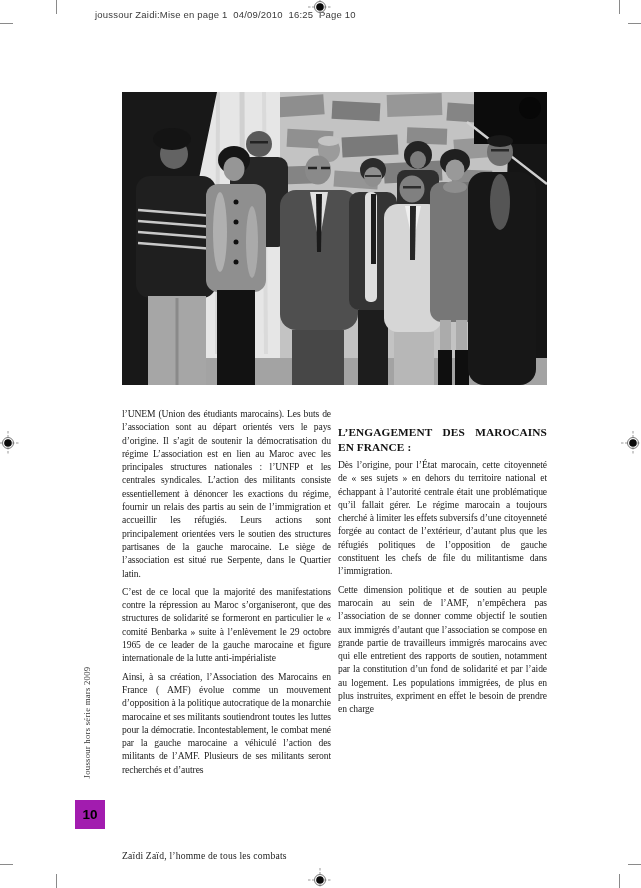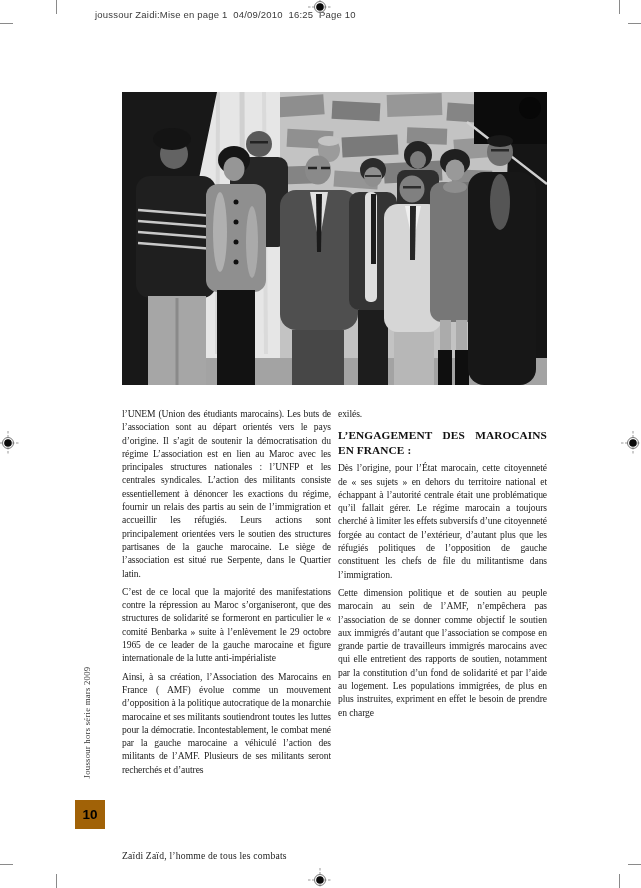--- a/index.html
+++ b/index.html
@@ -5,21 +5,21 @@
   html,body{margin:0;padding:0;}
   body{width:641px;height:888px;position:relative;overflow:hidden;background:#ffffff;font-family:"Liberation Serif",serif;}
   .cropline{position:absolute;background:#8a8a8a;}
   .regmark{position:absolute;width:24px;height:24px;}
   .slug{position:absolute;left:67px;top:9px;font-family:"Liberation Sans",sans-serif;font-size:9.5px;color:#3a3a3a;white-space:pre;letter-spacing:.2px;padding-left:28px;}
   .photo{position:absolute;left:122px;top:92px;width:425px;height:293px;overflow:hidden;}
   .col{position:absolute;top:407px;width:209px;height:391px;overflow:hidden;font-size:9.6px;line-height:13.3px;color:#1c1c1c;text-align:justify;letter-spacing:-0.1px;}
   .col p{margin:0 0 5px 0;}
   .col-left{left:122px;}
   .col-right{left:338px;}
-  .section-heading{font-size:11.3px;font-weight:bold;margin:8px 0 4px 0;line-height:14.5px;text-align:justify;letter-spacing:.1px;color:#111;}
+  .section-heading{font-size:11.3px;font-weight:bold;margin:18px 0 4px 0;line-height:14.5px;text-align:justify;letter-spacing:.1px;color:#111;}
   .imprint{position:absolute;left:18px;top:716px;width:140px;height:13px;transform:rotate(-90deg);font-size:8.8px;color:#333;text-align:center;letter-spacing:.2px;}
   .pagenum{position:absolute;left:75px;top:800px;width:30px;height:29px;display:flex;align-items:center;justify-content:center;font-family:"Liberation Sans",sans-serif;font-weight:bold;font-size:13.5px;color:#000;}
   .running{position:absolute;left:122px;top:850px;font-size:9.6px;color:#222;letter-spacing:.2px;}
 </style>
 </head>
 <body>
 
 <div class="slug">joussour Zaidi:Mise en page 1  04/09/2010  16:25  Page 10</div>
 
 <div class="cropline" style="left: 56px; top: 0px; width: 1px; height: 14px; background: rgb(138, 138, 138);"></div>
@@ -167,25 +167,24 @@
 </svg>
 </div>
 
 <div class="col col-left" style="color: rgb(28, 28, 28);">
   <p>l’UNEM (Union des étudiants marocains). Les buts de l’association sont au départ orientés vers le pays d’origine. Il s’agit de soutenir la démocratisation du régime L’association est en lien au Maroc avec les principales structures nationales : l’UNFP et les centrales syndicales. L’action des militants consiste essentiellement à dénoncer les exactions du régime, fournir un relais des partis au sein de l’immigration et accueillir les réfugiés. Leurs actions sont principalement orientées vers le soutien des structures partisanes de la gauche marocaine. Le siège de l’association est situé rue Serpente, dans le Quartier latin.</p>
   <p>C’est de ce local que la majorité des manifestations contre la répression au Maroc s’organiseront, que des structures de solidarité se formeront en particulier le « comité Benbarka » suite à l’enlèvement le 29 octobre 1965 de ce leader de la gauche marocaine et figure internationale de la lutte anti-impérialiste</p>
   <p>Ainsi, à sa création, l’Association des Marocains en France ( AMF) évolue comme un mouvement d’opposition à la politique autocratique de la monarchie marocaine et ses militants soutiendront toutes les luttes pour la démocratie. Incontestablement, le combat mené par la gauche marocaine a véhiculé l’action des militants de l’AMF. Plusieurs de ses militants seront recherchés et d’autres</p>
 </div>
 
 <div class="col col-right" style="color: rgb(28, 28, 28);">
-  <p>exilés.</p>
   <h2 class="section-heading">L’ENGAGEMENT DES MAROCAINS EN FRANCE :</h2>
   <p>Dès l’origine, pour l’État marocain, cette citoyenneté de «  ses sujets » en dehors du territoire national et échappant à l’autorité centrale était une problématique qu’il fallait gérer. Le régime marocain a toujours cherché à limiter les effets subversifs d’une citoyenneté forgée au contact de l’extérieur, d’autant plus que les réfugiés politiques de l’opposition de gauche constituent les chefs de file du militantisme dans l’immigration.</p>
   <p>Cette dimension politique et de soutien au peuple marocain au sein de l’AMF, n’empêchera pas l’association de se donner comme objectif le soutien aux immigrés d’autant que l’association se compose en grande partie de travailleurs immigrés marocains avec qui elle entretient des rapports de soutien, notamment par la constitution d’un fond de solidarité et par l’aide au logement. Les populations immigrées, de plus en plus instruites, expriment en effet le besoin de prendre en charge</p>
 </div>
 
 <div class="imprint">Joussour hors série mars 2009</div>
 
-<div class="pagenum" style="background: #a16207;">
+<div class="pagenum" style="background: #a21caf;">
   <span>10</span>
 </div>
 
 <div class="running">Zaïdi Zaïd, l’homme de tous les combats</div>
 
 </body></html>

